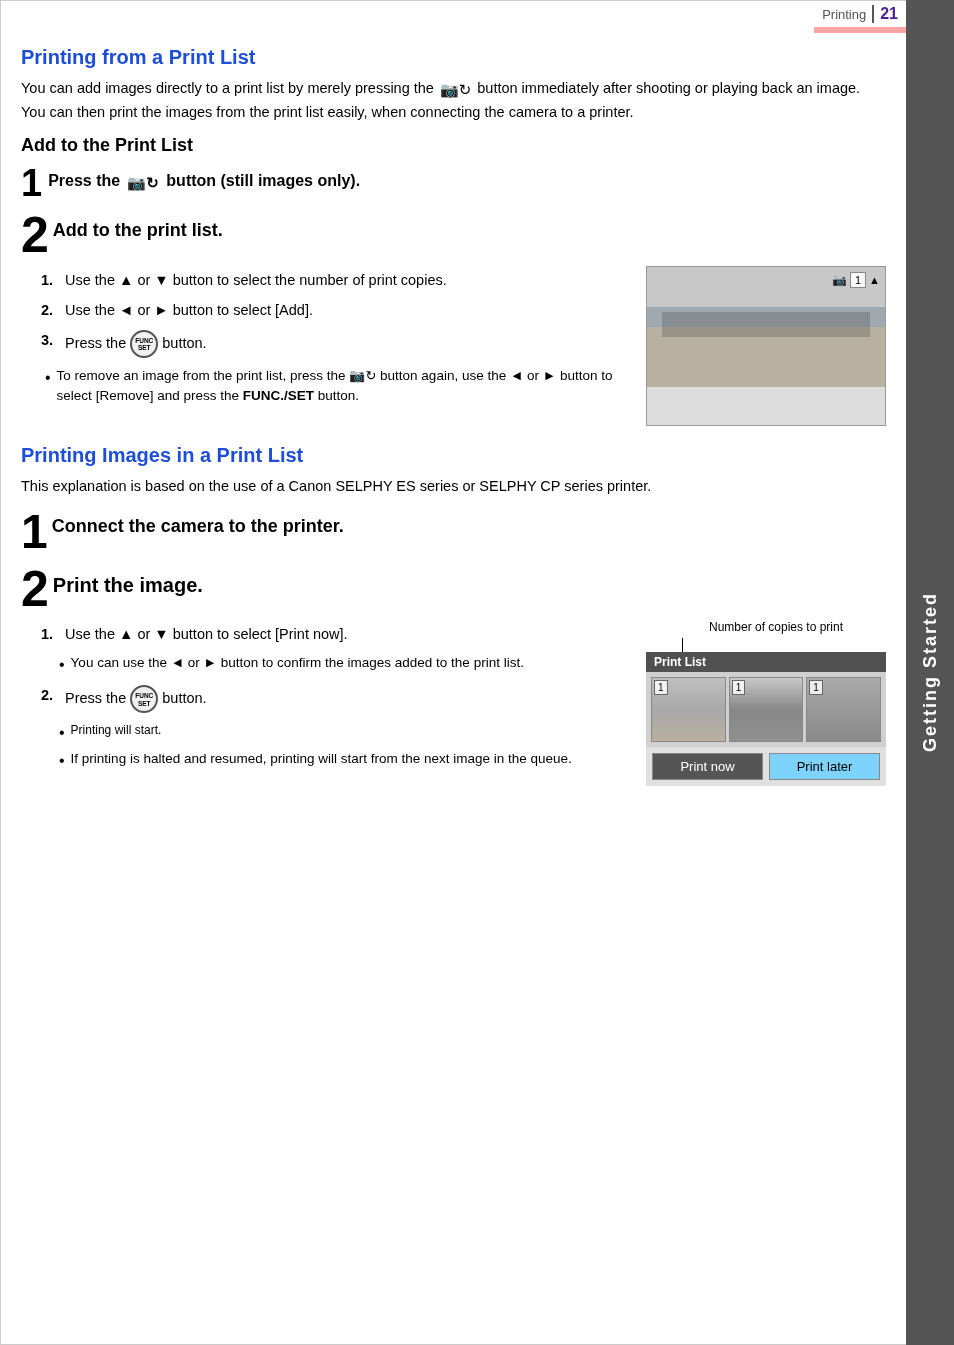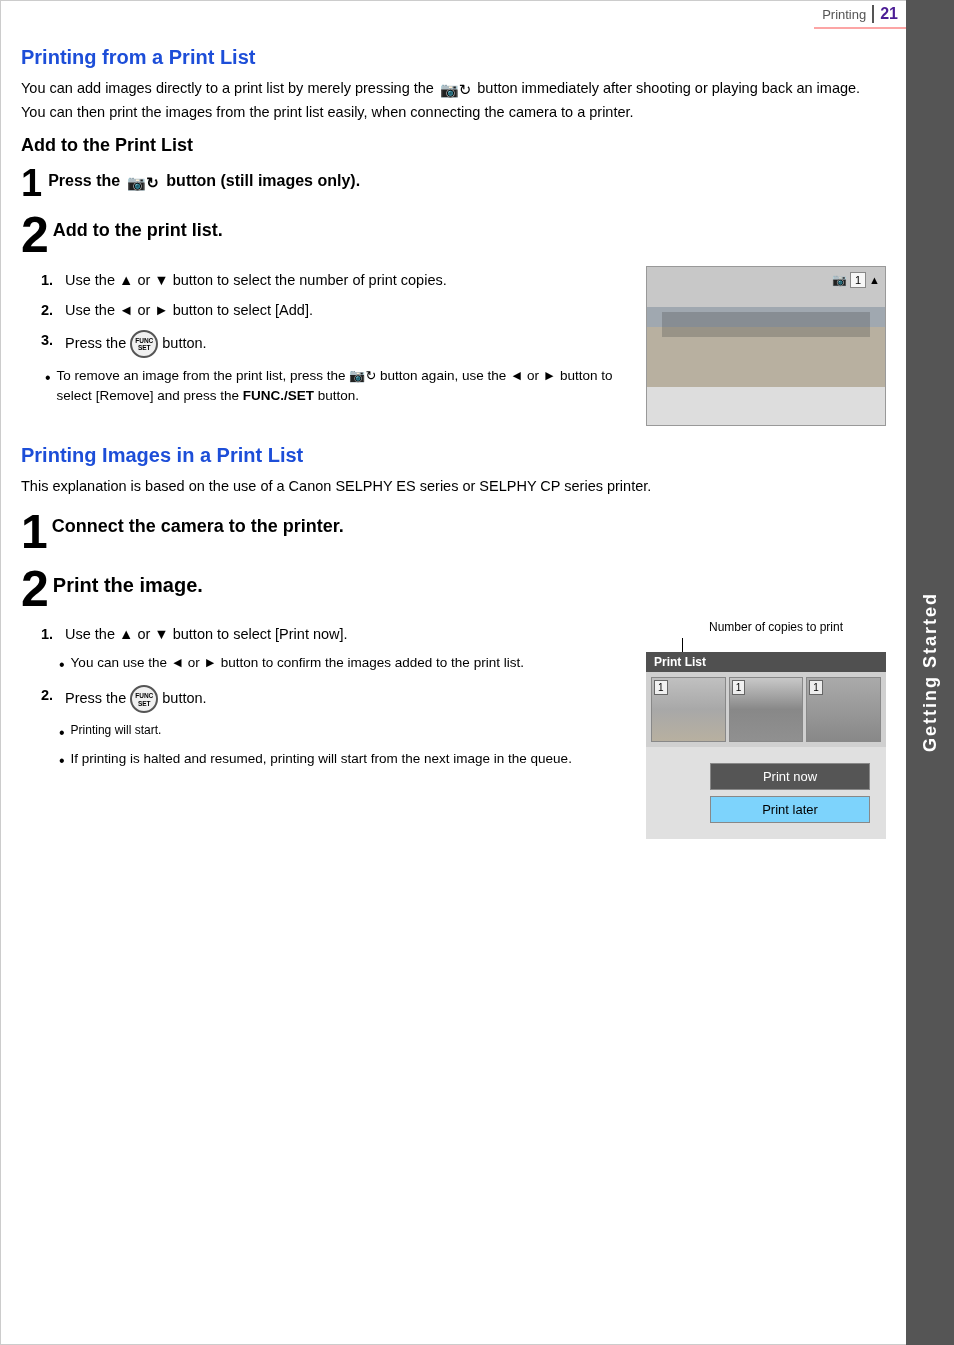--- a/index.html
+++ b/index.html
@@ -52,21 +52,21 @@
       border-right: none;
     }
 
     
     .page-header {
       position: absolute;
       top: 0;
       right: 0;
       display: flex;
       align-items: center;
-      border-bottom: 2px solid #fca5a5;
+      border-bottom: 6px solid #fca5a5;
       padding: 4px 8px;
       font-size: 13px;
       color: #555;
     }
 
     .page-header .divider {
       border-left: 2px solid #555;
       height: 18px;
       margin: 0 6px;
     }
@@ -265,23 +265,23 @@
       top: 2px;
       left: 2px;
       background: rgba(255,255,255,0.8);
       font-size: 10px;
       padding: 1px 3px;
       border: 1px solid #666;
     }
 
     .print-list-menu {
       display: flex;
-      flex-direction: column;
-      align-items: flex-end;
-      padding: 16px;
+      flex-direction: row;
+      align-items: flex-start;
+      padding: 6px;
       gap: 6px;
       background: #e0e0e0;
     }
 
     .menu-item {
       width: 160px;
       text-align: center;
       padding: 5px 0;
       border: 1px solid #888;
       background: #7dd3fc;

